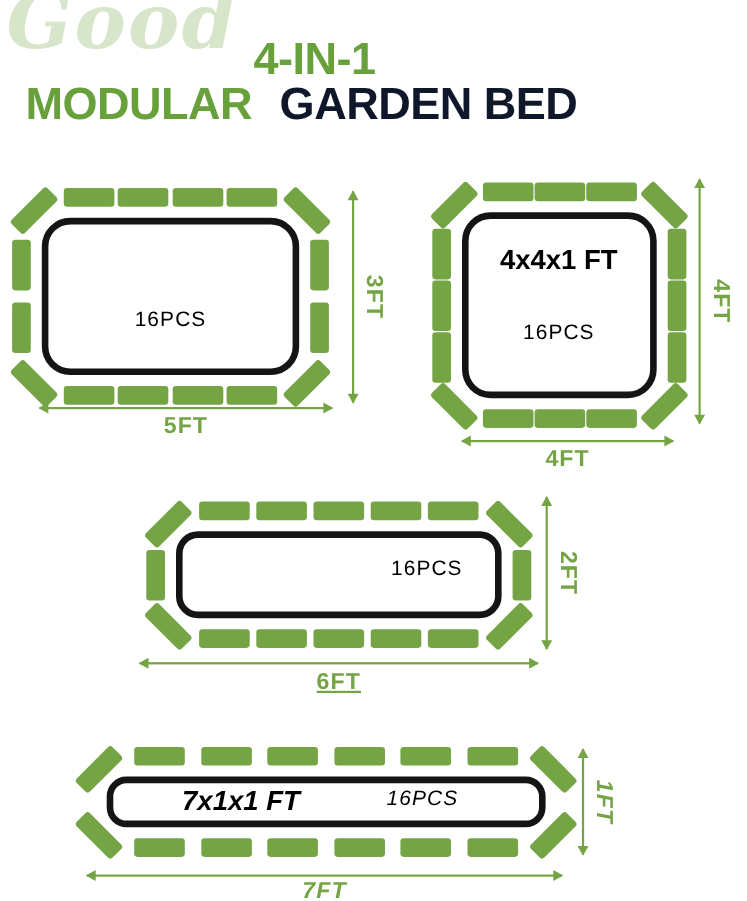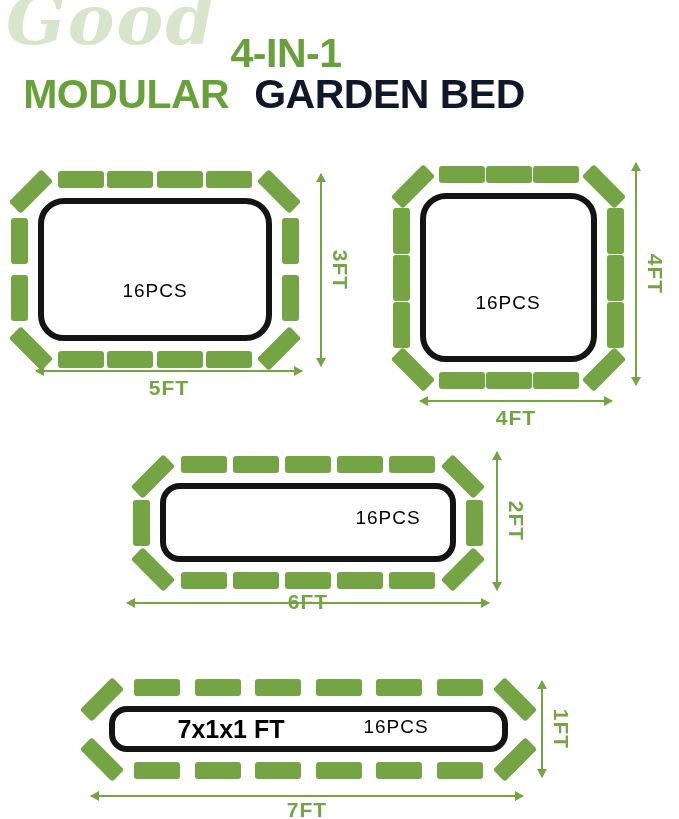--- a/index.html
+++ b/index.html
@@ -79,20 +79,21 @@
       <div class="blk" style="left: 3px; top: 117.25px; width: 17px; height: 46px;"></div>
       <div class="blk" style="left: 274px; top: 117.25px; width: 17px; height: 46px;"></div>
       <div class="blk" style="left: 0px; top: 24.5px; width: 46px; height: 17px; transform: rotate(-45deg);"></div>
       <div class="blk" style="left: 248px; top: 24.5px; width: 46px; height: 17px; transform: rotate(45deg);"></div>
       <div class="blk" style="left: 0px; top: 181.5px; width: 46px; height: 17px; transform: rotate(45deg);"></div>
       <div class="blk" style="left: 248px; top: 181.5px; width: 46px; height: 17px; transform: rotate(-45deg);"></div>
     </div>
 
   <div class="bed" id="bed1" style="left:380px;top:152px;width:299px;height:280px;">
     <div class="frame" style="left:40px;top:41px;width:177px;height:169px;border-radius:26px;"></div>
+    <div class="size-label" style="left:128px;top:85px;">4x4x1 FT</div>
     <div class="pcs-label" style="left:128px;top:151px;">16PCS</div>
     <div class="arrow-v" style="left:255px;top:11px;height:222px;"></div>
     <div class="dim-label v" style="left:275px;top:122px;">4FT</div>
     <div class="arrow-h" style="left:40px;top:248px;width:192px;"></div>
     <div class="dim-label h" style="left:136px;top:266px;">4FT</div>
   <div class="blk" style="left: 58.5px; top: 14px; width: 46px; height: 17px;"></div>
       <div class="blk" style="left: 58.5px; top: 220px; width: 46px; height: 17px;"></div>
       <div class="blk" style="left: 105.5px; top: 14px; width: 46px; height: 17px;"></div>
       <div class="blk" style="left: 105.5px; top: 220px; width: 46px; height: 17px;"></div>
       <div class="blk" style="left: 152.5px; top: 14px; width: 46px; height: 17px;"></div>
@@ -108,40 +109,40 @@
       <div class="blk" style="left: 10px; top: 208.5px; width: 46px; height: 17px; transform: rotate(45deg);"></div>
       <div class="blk" style="left: 201px; top: 208.5px; width: 46px; height: 17px; transform: rotate(-45deg);"></div>
     </div>
 
   <div class="bed" id="bed2" style="left:118px;top:445px;width:500px;height:200px;">
     <div class="frame" style="left:42px;top:38px;width:296px;height:79px;border-radius:20px;"></div>
     <div class="pcs-label" style="left:270px;top:73px;">16PCS</div>
     <div class="arrow-v" style="left:378px;top:7px;height:138px;"></div>
     <div class="dim-label v" style="left:398px;top:76px;">2FT</div>
     <div class="arrow-h" style="left:9px;top:157px;width:362px;"></div>
-    <div class="dim-label h" style="left:190px;top:157px;">6FT</div>
+    <div class="dim-label h" style="left:190px;top:175px;text-decoration:underline;">6FT</div>
   <div class="blk" style="left: 63px; top: 11px; width: 46px; height: 17px;"></div>
       <div class="blk" style="left: 63px; top: 127px; width: 46px; height: 17px;"></div>
       <div class="blk" style="left: 115px; top: 11px; width: 46px; height: 17px;"></div>
       <div class="blk" style="left: 115px; top: 127px; width: 46px; height: 17px;"></div>
       <div class="blk" style="left: 167px; top: 11px; width: 46px; height: 17px;"></div>
       <div class="blk" style="left: 167px; top: 127px; width: 46px; height: 17px;"></div>
       <div class="blk" style="left: 219px; top: 11px; width: 46px; height: 17px;"></div>
       <div class="blk" style="left: 219px; top: 127px; width: 46px; height: 17px;"></div>
       <div class="blk" style="left: 271px; top: 11px; width: 46px; height: 17px;"></div>
       <div class="blk" style="left: 271px; top: 127px; width: 46px; height: 17px;"></div>
       <div class="blk" style="left: 15px; top: 54.5px; width: 17px; height: 46px;"></div>
       <div class="blk" style="left: 348px; top: 54.5px; width: 17px; height: 46px;"></div>
       <div class="blk" style="left: 12px; top: 22.5px; width: 46px; height: 17px; transform: rotate(-45deg);"></div>
       <div class="blk" style="left: 322px; top: 22.5px; width: 46px; height: 17px; transform: rotate(45deg);"></div>
       <div class="blk" style="left: 12px; top: 115.5px; width: 46px; height: 17px; transform: rotate(45deg);"></div>
       <div class="blk" style="left: 322px; top: 115.5px; width: 46px; height: 17px; transform: rotate(-45deg);"></div>
     </div>
 
-  <div class="bed" id="bed3" style="left:76px;top:672px;width:500px;height:146px;">
+  <div class="bed" id="bed3" style="left:64px;top:672px;width:500px;height:146px;font-style:italic;">
     <div class="frame" style="left:33px;top:34px;width:399px;height:46px;border-radius:18px;"></div>
     <div class="size-label" style="left:155px;top:57px;">7x1x1 FT</div>
     <div class="pcs-label" style="left:320px;top:55px;">16PCS</div>
     <div class="arrow-v" style="left:465px;top:9px;height:96px;"></div>
     <div class="dim-label v" style="left:485px;top:57px;">1FT</div>
     <div class="arrow-h" style="left:15px;top:123px;width:432px;"></div>
     <div class="dim-label h" style="left:231px;top:138px;">7FT</div>
   <div class="blk" style="left: 58.25px; top: 7px; width: 46px; height: 17px;"></div>
       <div class="blk" style="left: 58.25px; top: 90px; width: 46px; height: 17px;"></div>
       <div class="blk" style="left: 118.75px; top: 7px; width: 46px; height: 17px;"></div>

